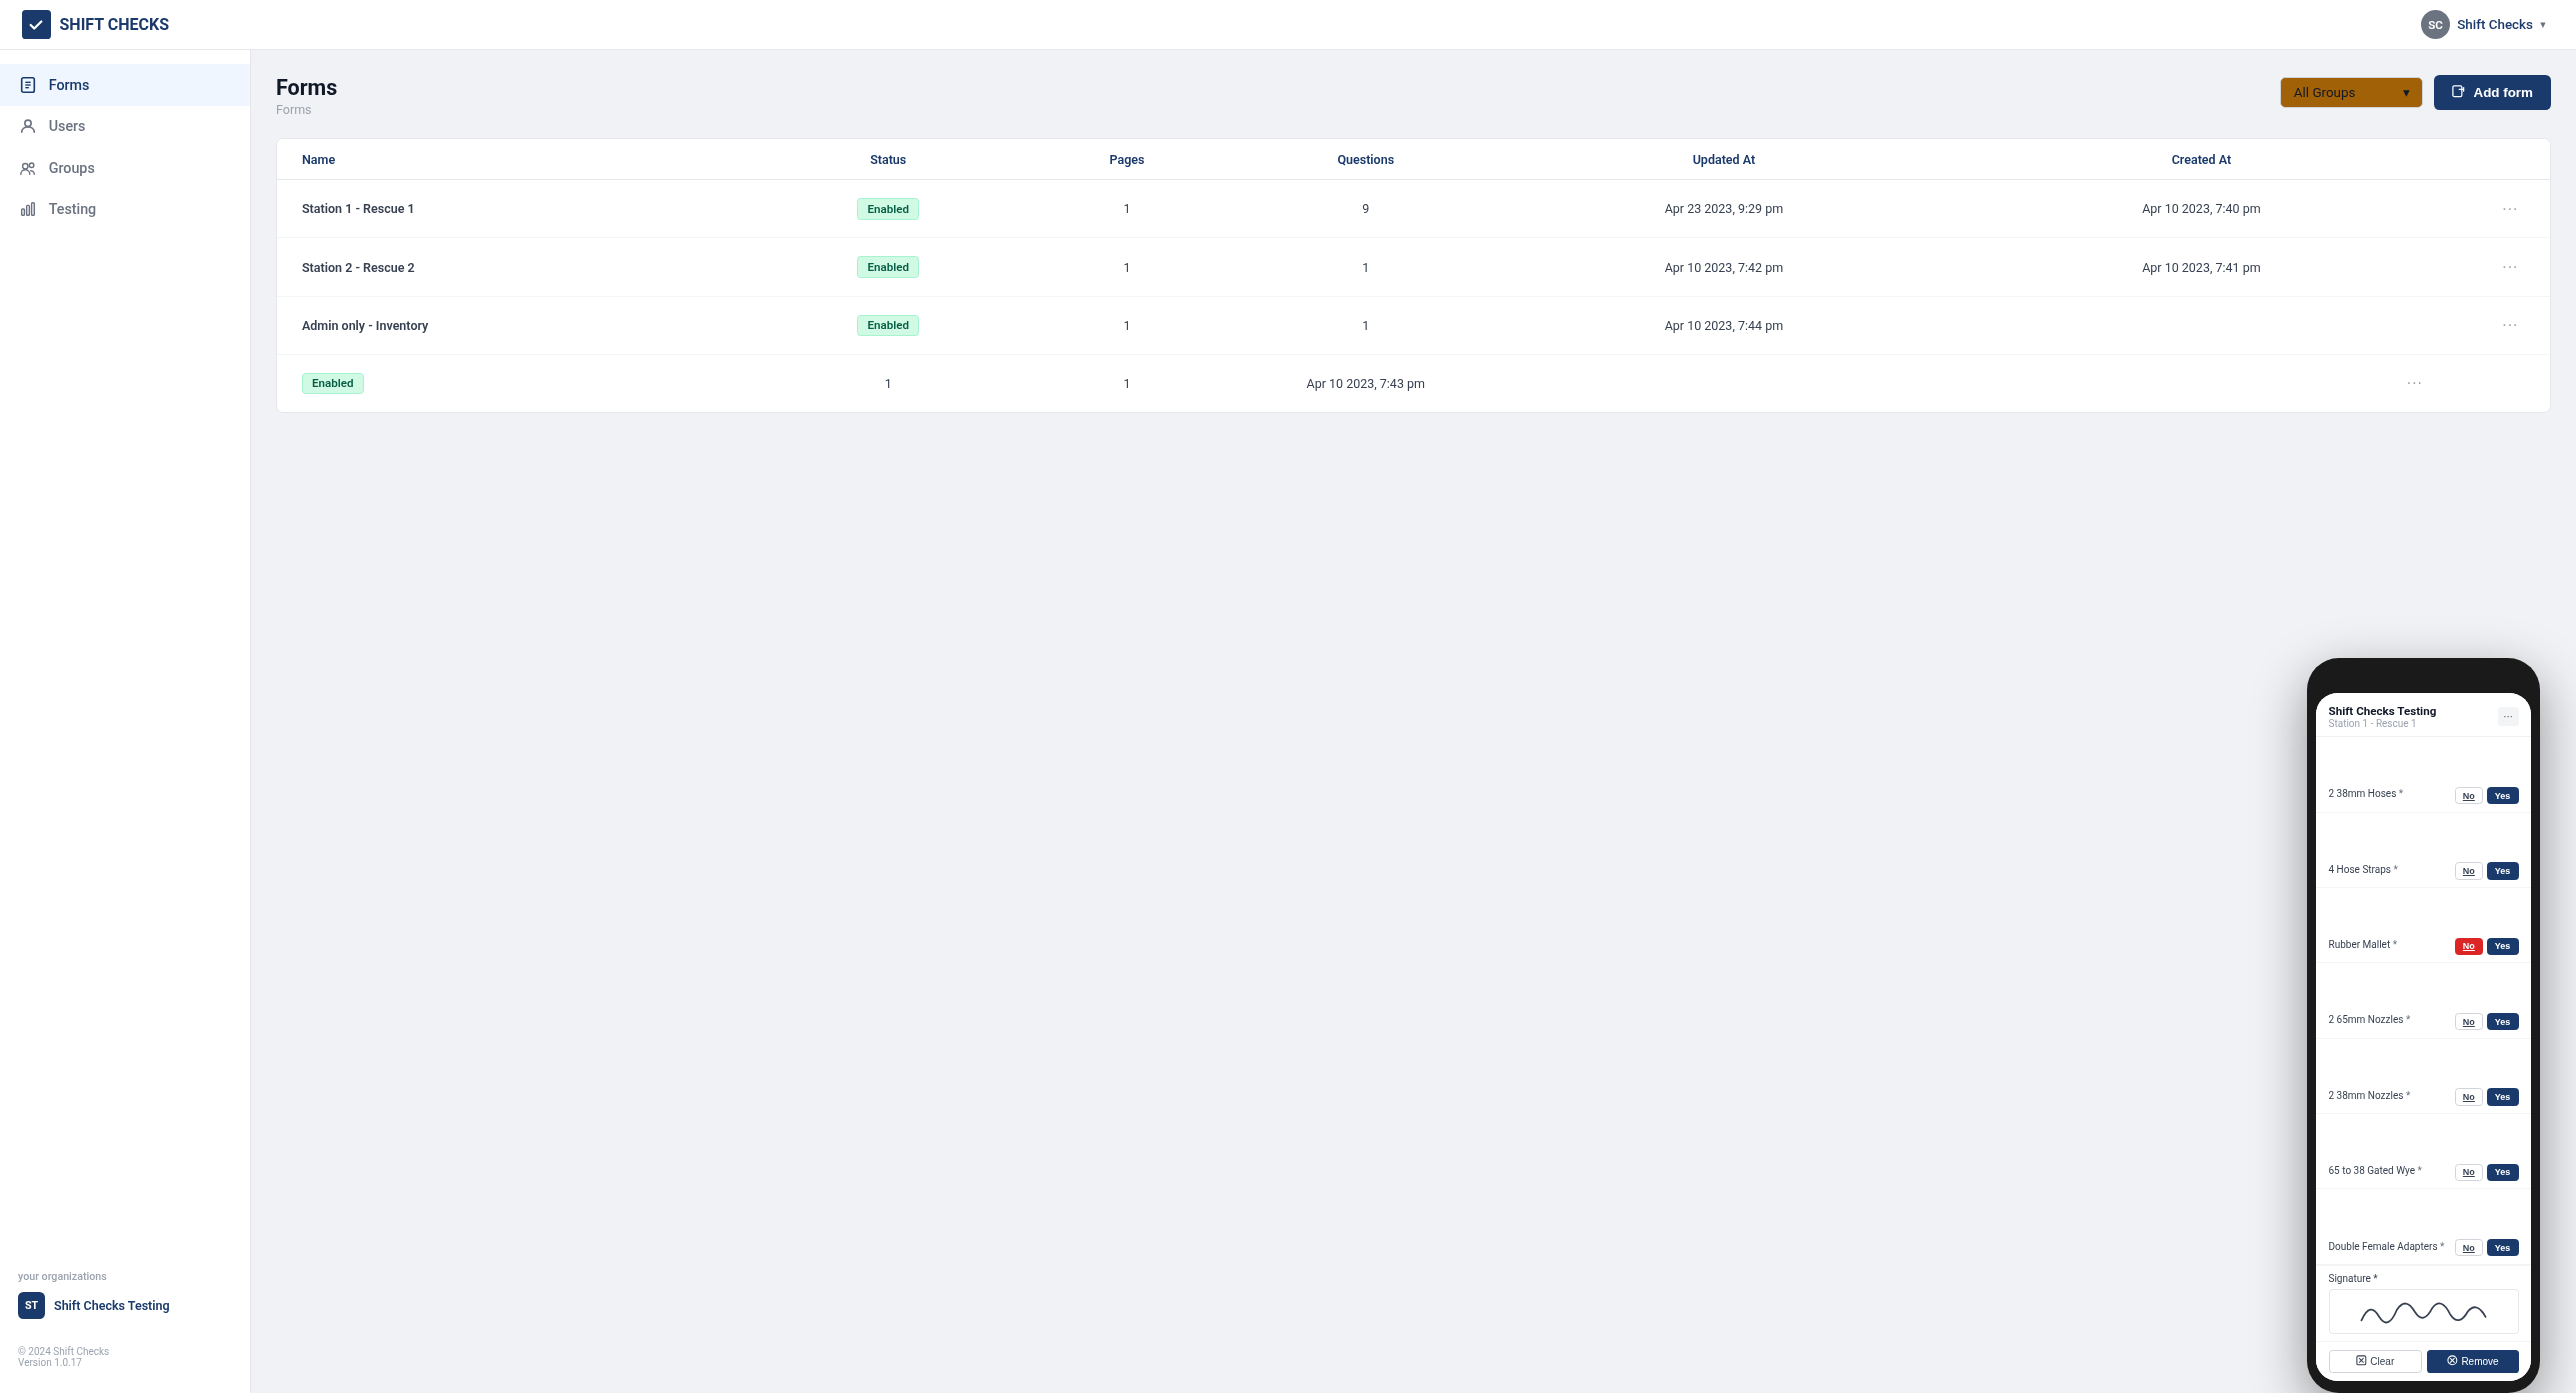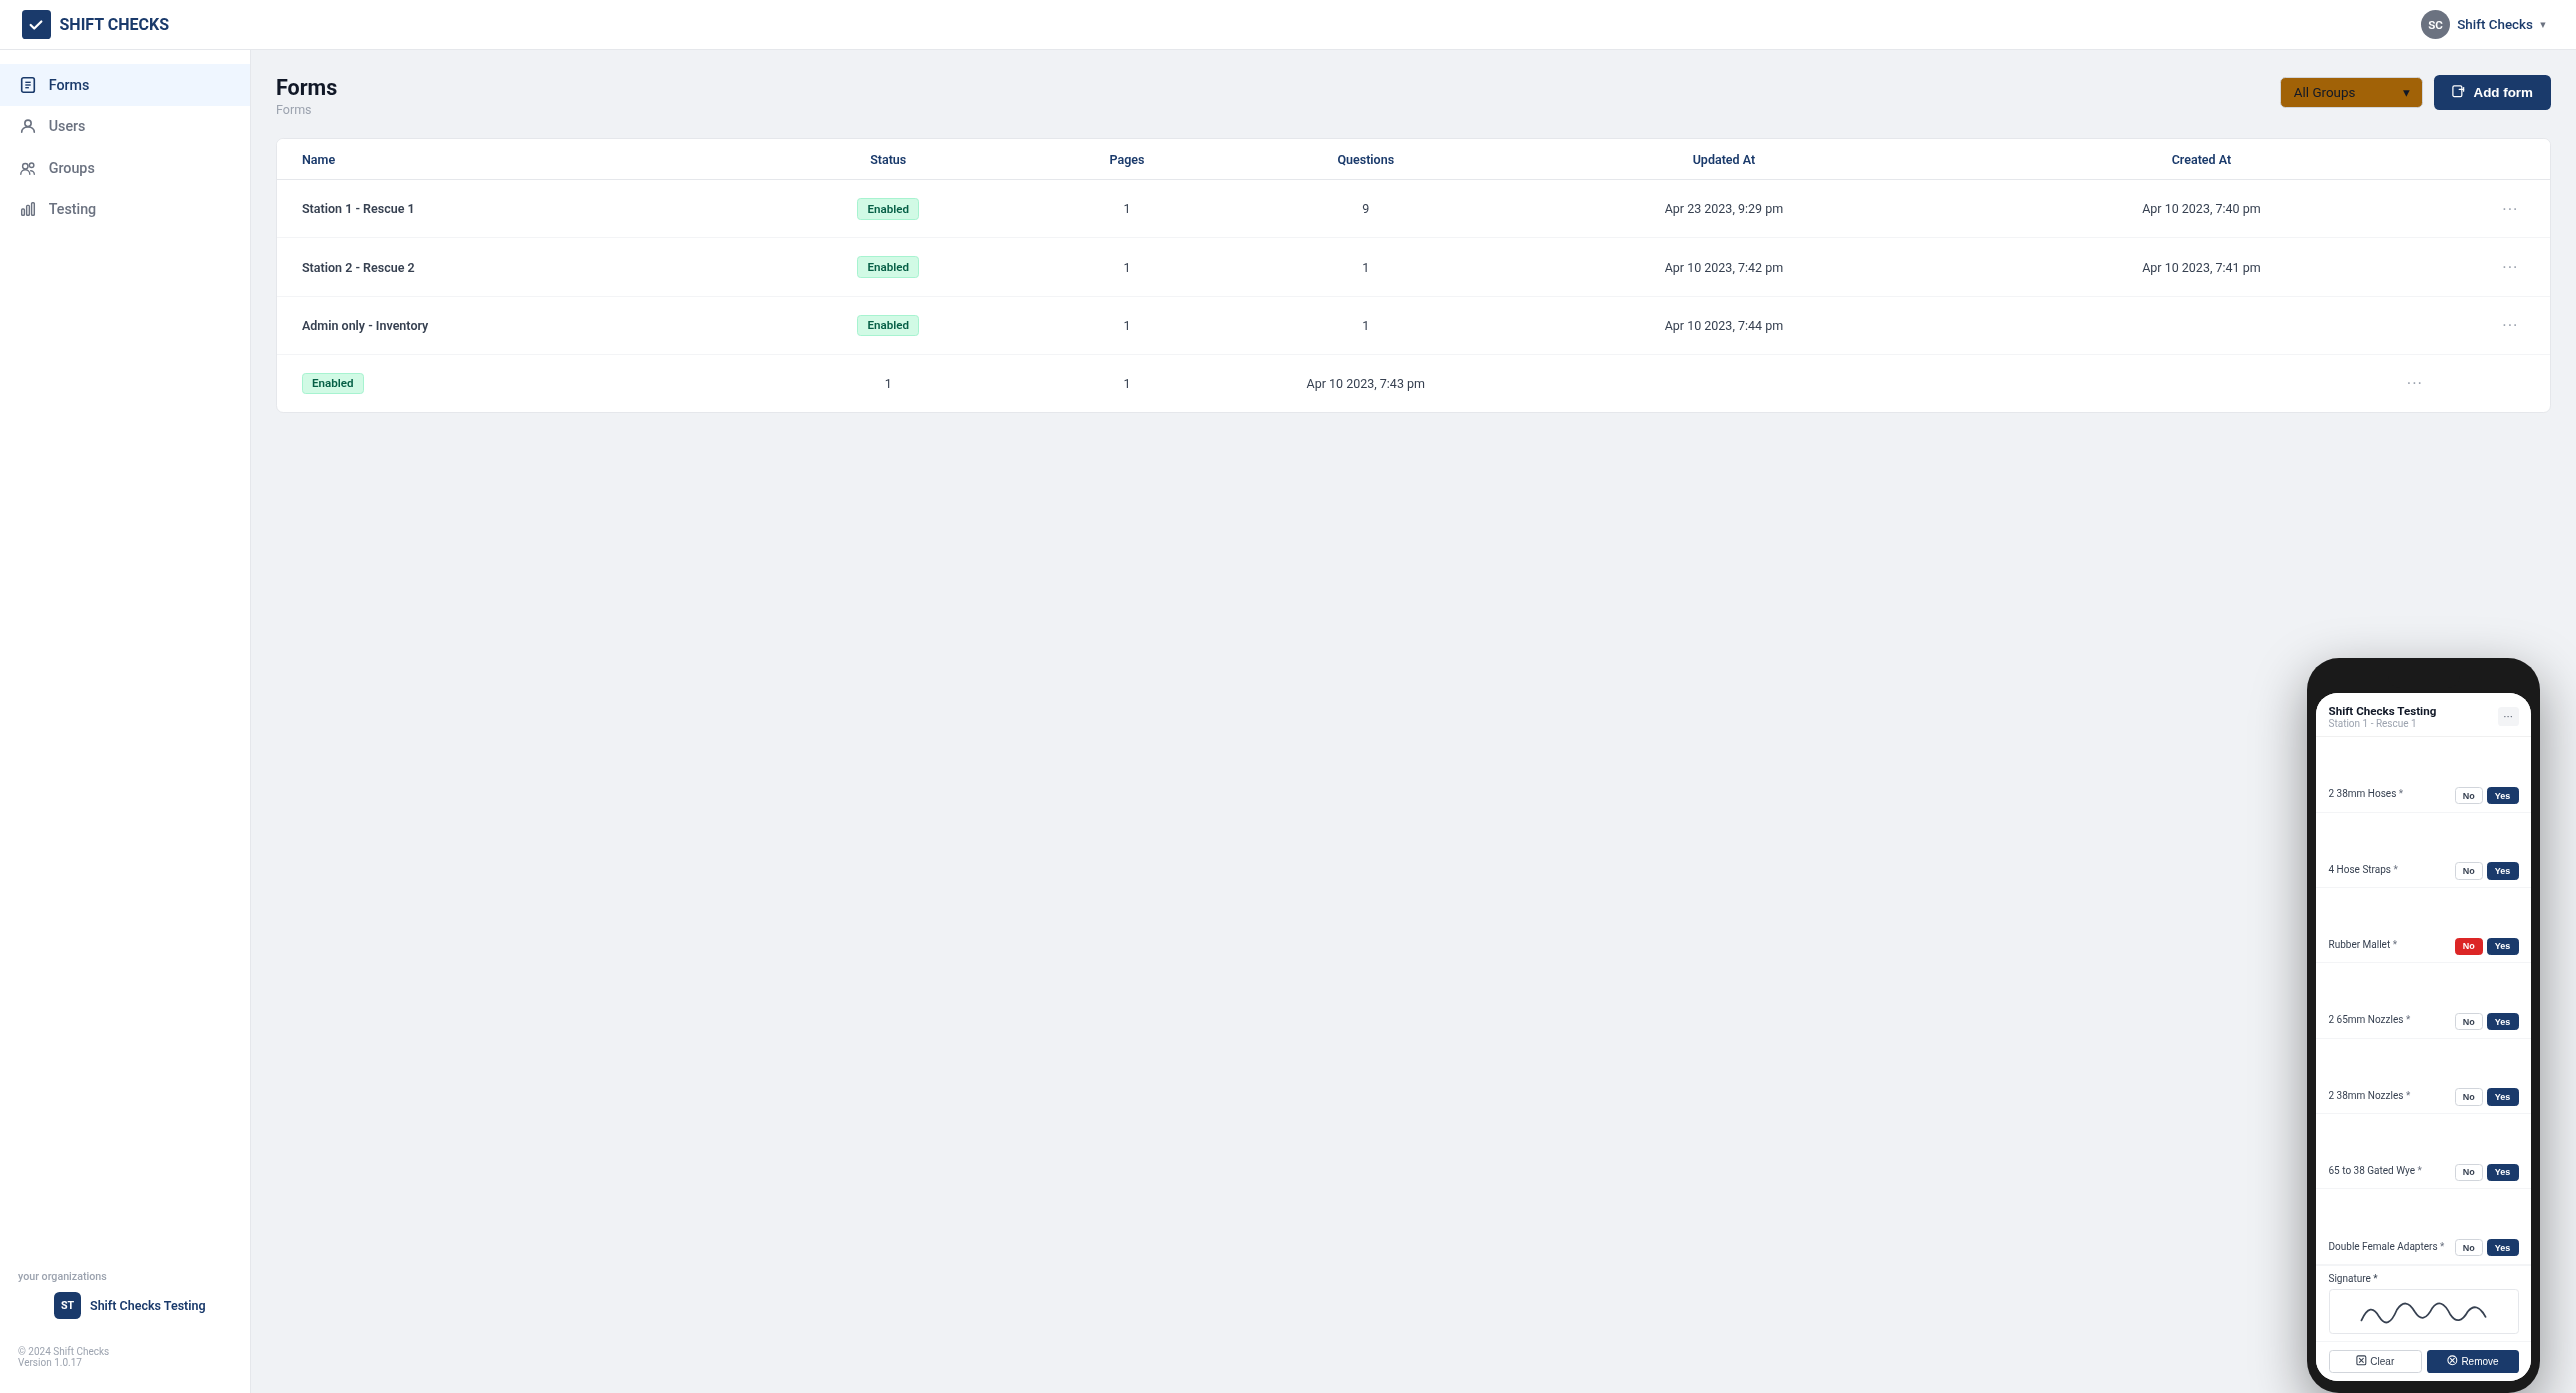--- a/index.html
+++ b/index.html
@@ -128,21 +128,20 @@
       width: 27px;
       height: 27px;
       background: #1a3a6b;
       border-radius: 5.4px;
       display: flex;
       align-items: center;
       justify-content: center;
       color: #fff;
       font-size: 10.7px;
       font-weight: 700;
-      margin-left: 36px;
     }
     .org-name {
       font-size: 12.5px;
       color: #1a3a6b;
       font-weight: 600;
     }
     .sidebar-footer {
       padding: 10.7px 18px;
       font-size: 10px;
       color: #9ca3af;
@@ -341,20 +340,21 @@
     }
     .phone-btn-no {
       font-size: 9px;
       padding: 2.7px 7.2px;
       border-radius: 3.6px;
       border: 0.9px solid #d1d5db;
       background: #fff;
       color: #374151;
       cursor: pointer;
       font-weight: 600;
+      text-decoration: underline;
     }
     .phone-btn-no.selected {
       background: #dc2626;
       color: #fff;
       border-color: #dc2626;
     }
     .phone-btn-yes {
       font-size: 9px;
       padding: 2.7px 7.2px;
       border-radius: 3.6px;

